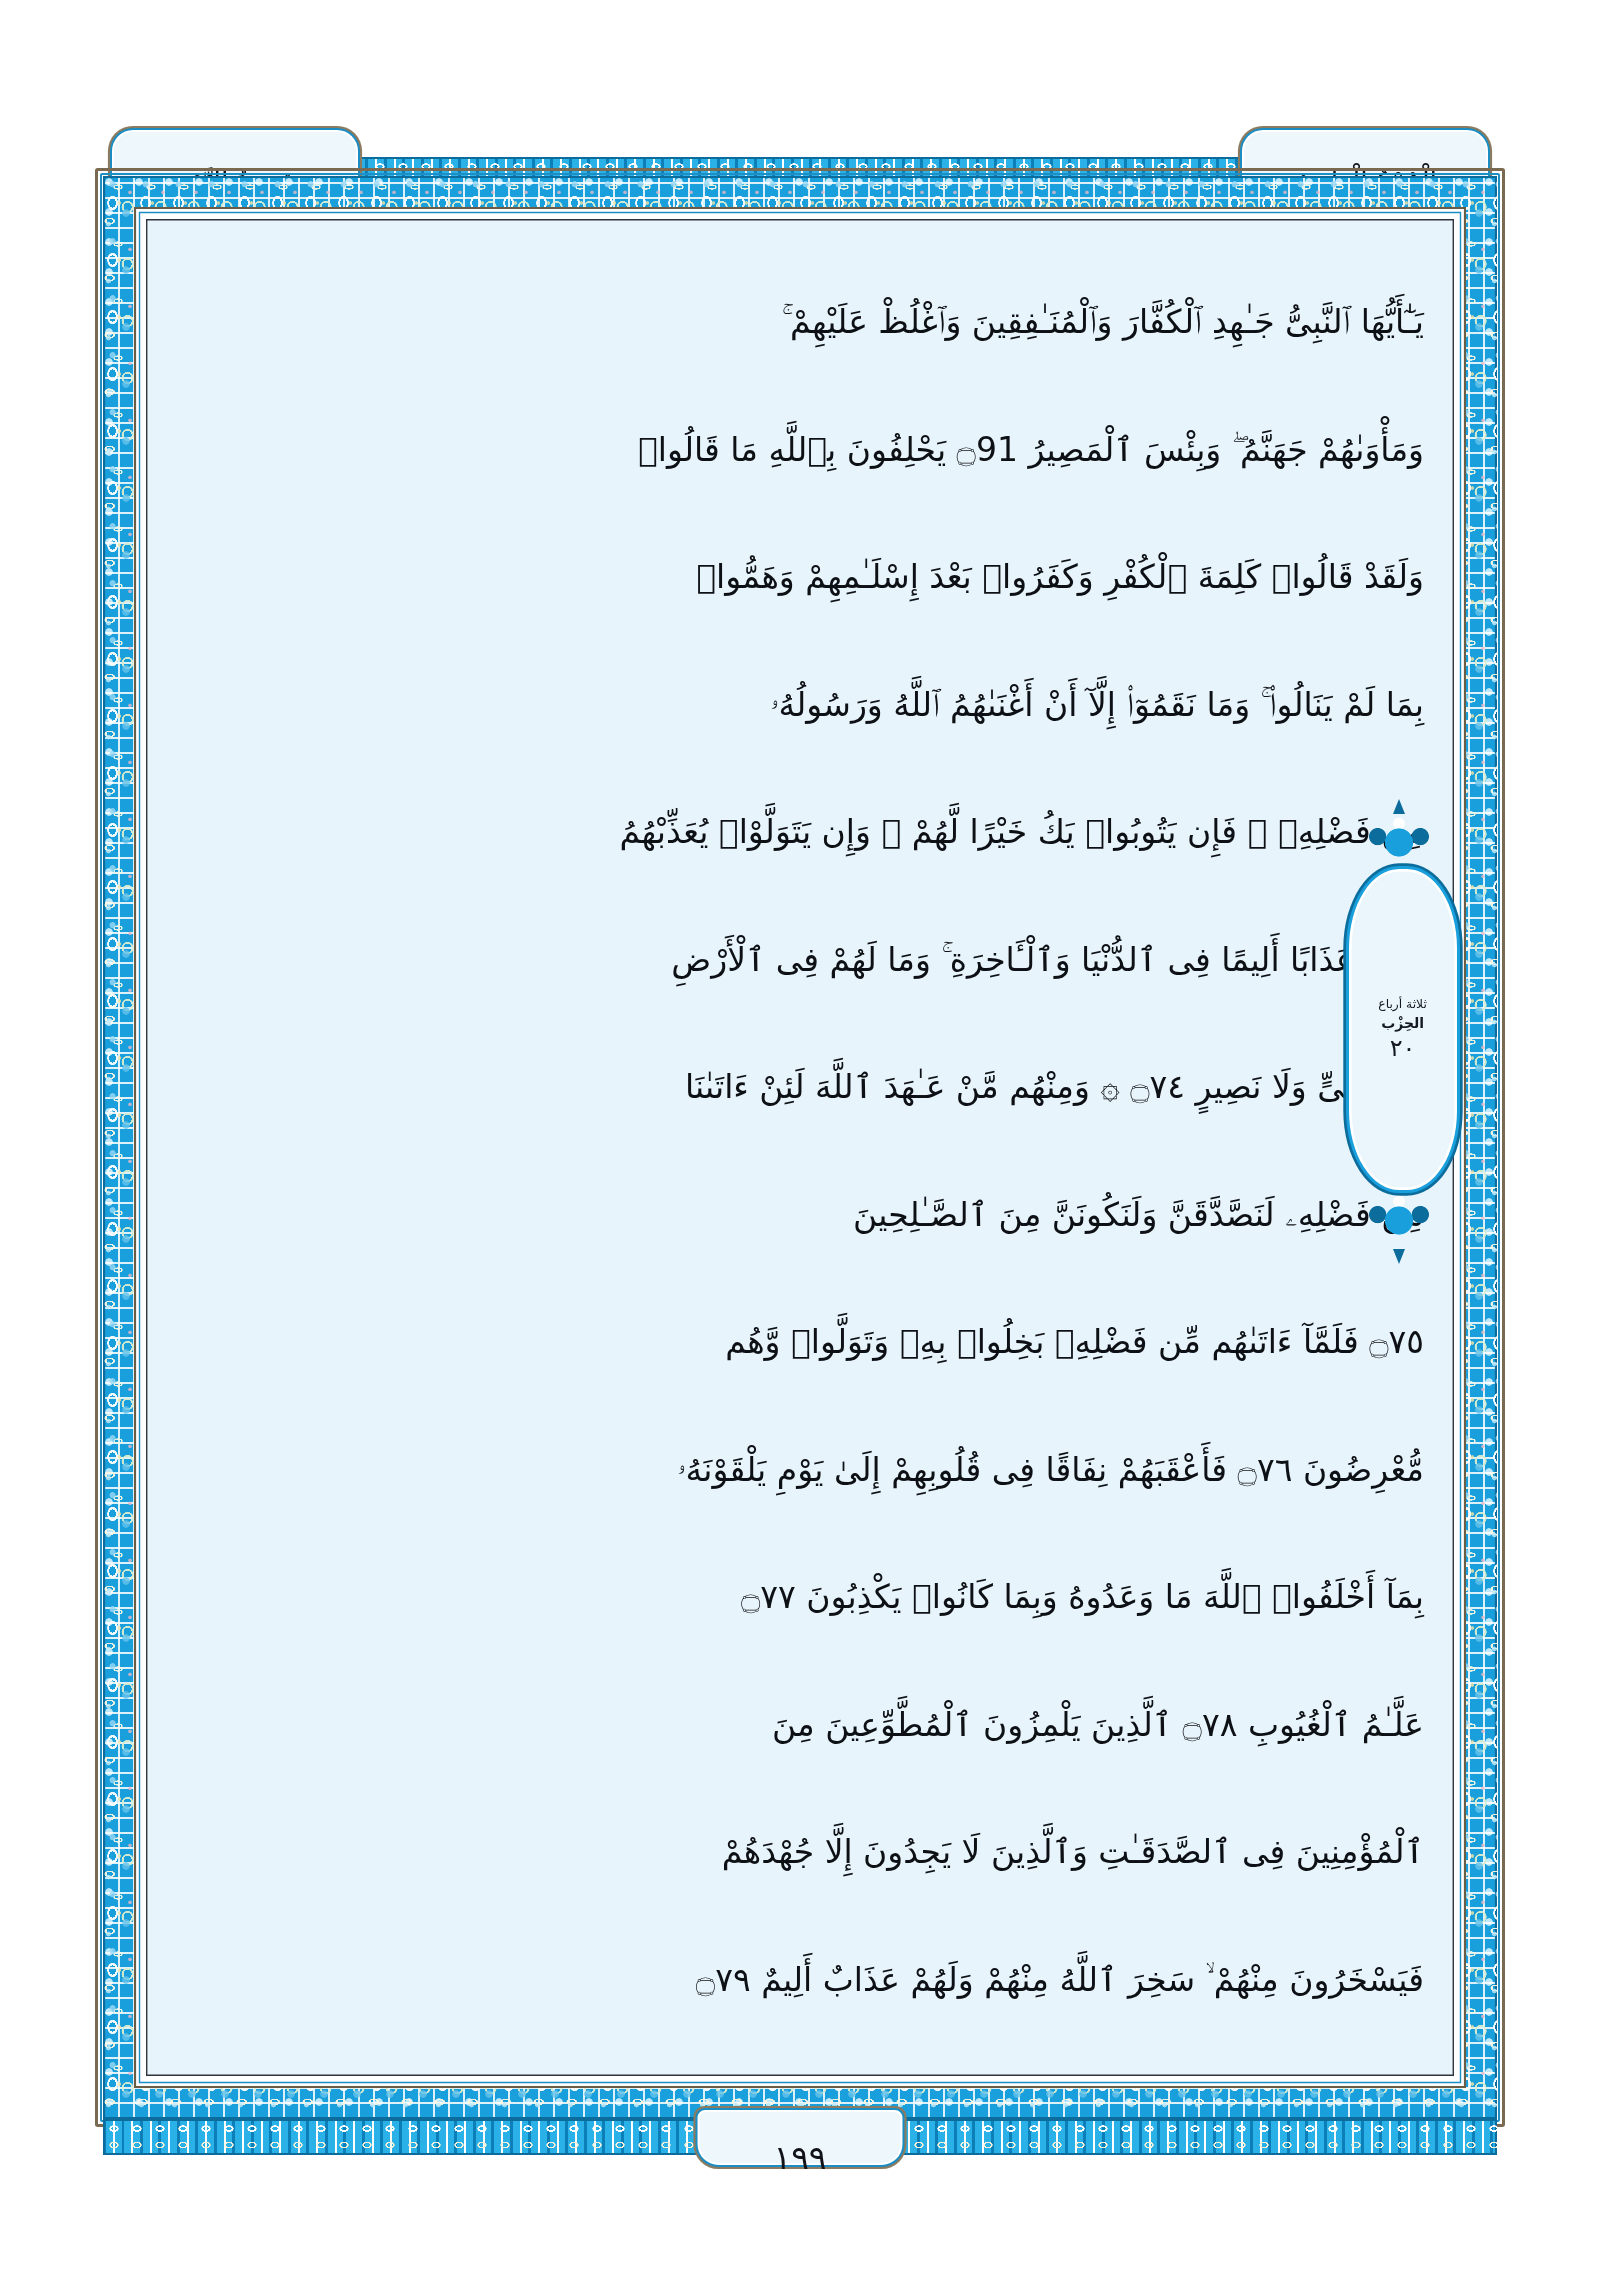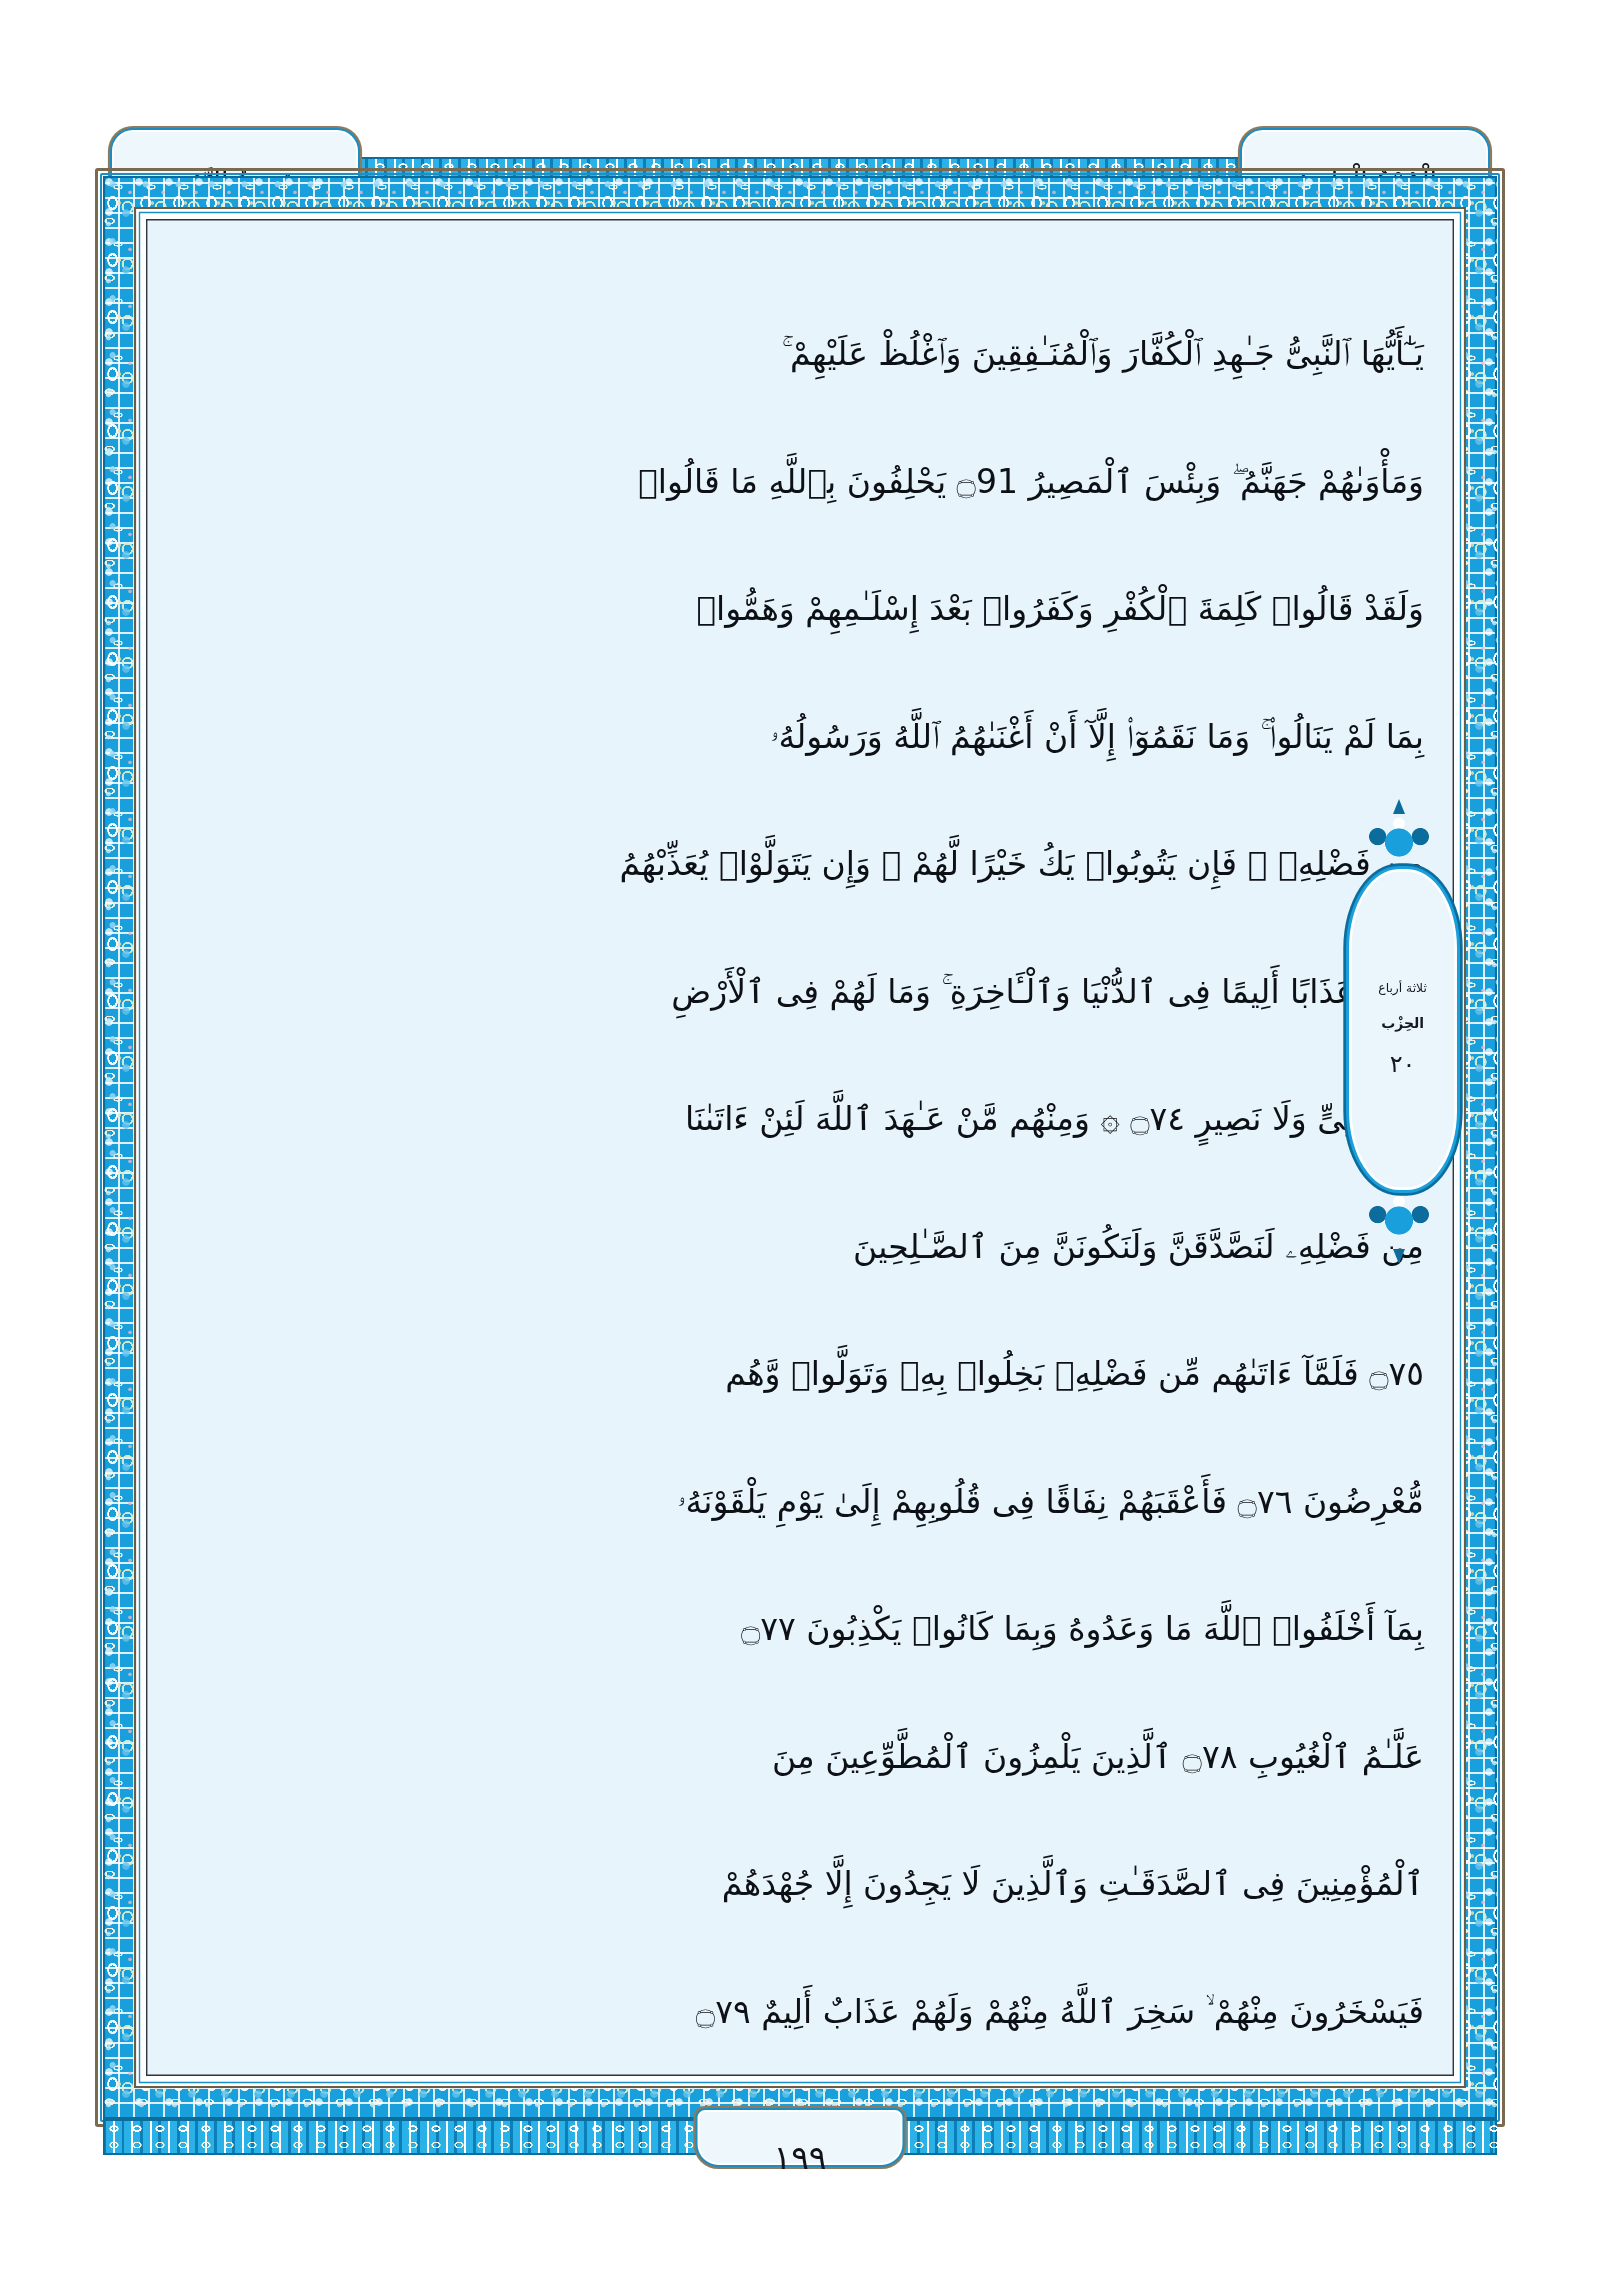--- a/index.html
+++ b/index.html
@@ -153,21 +153,21 @@
   .hizb{
     position:absolute; left:1336px; top:813px; width:126px; height:437px;
   }
   .hizb-body{
     position:absolute; left:9.6px; top:53px; width:108px; height:321px;
     background:#eaf5fc;
     border:3.4px solid #1a9fdd;
     border-radius:53px / 82px;
     box-shadow:0 0 0 2.7px #0c6c9c, inset 0 0 0 2.7px #ffffff;
     display:flex;flex-direction:column;align-items:center;justify-content:center;
-    gap:20px;
+    gap:4px;
   }
   .hizb-deco{
     position:absolute;left:50%;transform:translateX(-50%);
     width:82px;height:59px;
     background:
       radial-gradient(circle at 50% 50%, #1a9fdd 0 13.7px, transparent 14.4px),
       radial-gradient(circle at 24% 40%, #0c6c9c 0 8.2px, transparent 9px),
       radial-gradient(circle at 76% 40%, #0c6c9c 0 8.2px, transparent 9px),
       radial-gradient(circle at 50% 18%, #ffffff 0 5.5px, transparent 6.2px);
   }
@@ -195,21 +195,21 @@
     font-size:33px;
     line-height:1.0;
     color:#0d1014;
     text-align:justify;
     text-align-last:justify;
     direction:rtl;
     white-space:nowrap;
     letter-spacing:0;
     display:flex;
     justify-content:space-between;
-    align-items:flex-end;
+    align-items:center;
     height:97px;
   }
   .qline > span{display:inline-block;}
 </style>
 </head>
 <body>
 
 <div id="page">
 
   <div class="hdr-wrap">

